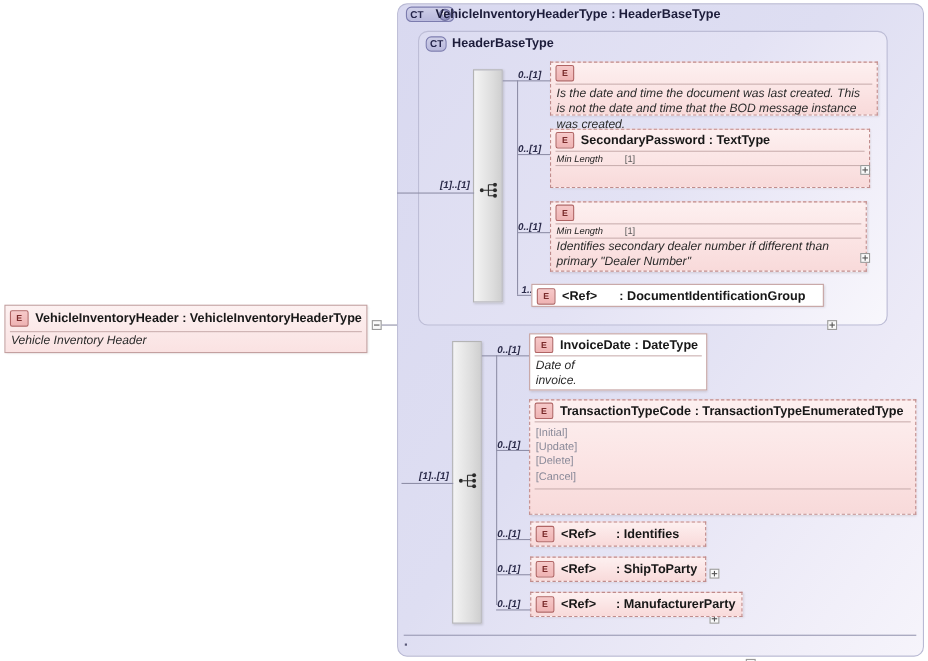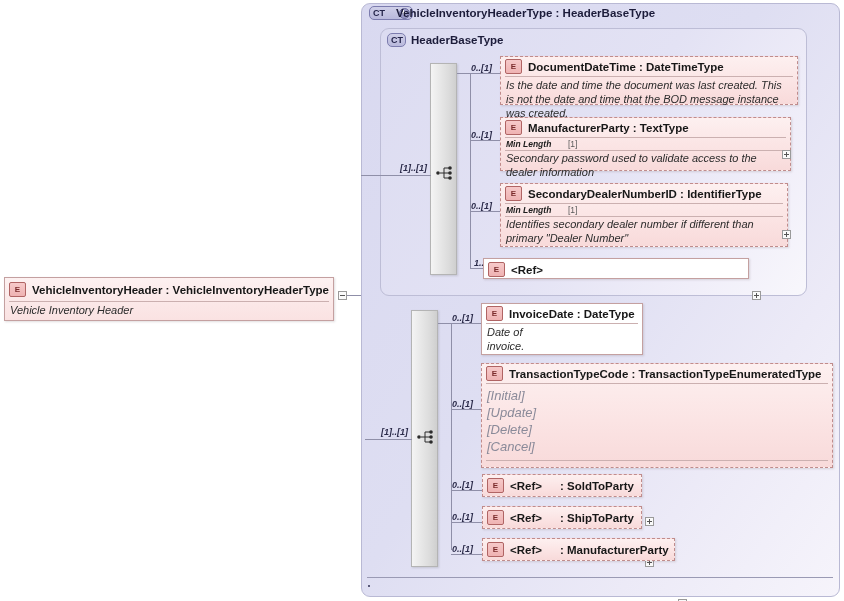--- a/index.html
+++ b/index.html
@@ -66,23 +66,23 @@
   }
   .el-name{font-size:11.5px;font-weight:bold;color:#171717;white-space:nowrap;}
   .el-sep{border-top:1px solid #cbb0b0;margin:0 4px;}
   .el-doc{
     font-size:11px;font-style:italic;color:#2b2b2b;
     padding:2px 5px 3px 5px;line-height:1.25;
   }
   .el-facet{
     display:flex;padding:1px 5px 1px 5px;font-size:8.5px;
   }
-  .facet-label{font-style:italic;font-weight:bold;color:#1d1d1d;min-width:62px;}
+  .facet-label{font-style:italic;font-weight:normal;color:#1d1d1d;min-width:62px;}
   .facet-val{color:#5a5a5a;font-style:normal;}
-  .enum-list{color:#8a8a99;font-size:13px;line-height:1.32;font-style:italic;}
+  .enum-list{color:#8a8a99;font-size:10px;line-height:1.32;}
 
   .ref-row{
     display:flex;align-items:center;gap:6px;padding:3px 10px 3px 4px;
   }
 
   
   .exp{
     width:9px;height:9px;border:1px solid #9a9a9a;background:#fafafa;
     position:relative;
   }
@@ -161,60 +161,58 @@
 
 <div class="abs ln ln-h" style="left:470px;top:211px;width:31px;"></div>
 <div class="abs card" style="left:471px;top:201px;">0..[1]</div>
 
 <div class="abs ln ln-h" style="left:470px;top:268px;width:13px;"></div>
 <div class="abs card" style="left:474px;top:258px;">1..1</div>
 
 <div class="abs el dashed" style="left:500px;top:56px;width:298px;height:49px;">
   <div class="el-head">
     <span class="e-badge">E</span>
-    <span class="el-name">DocumentDateTime : DateTimeType</span>
   </div>
   <div class="el-sep"></div>
   <div class="el-doc">Is the date and time the document was last created.  This is not the date and time that the BOD message instance was created.</div>
 </div>
 
 <div class="abs el dashed" style="left:500px;top:117px;width:291px;height:54px;">
   <div class="el-head">
     <span class="e-badge">E</span>
-    <span class="el-name">ManufacturerParty : TextType</span>
+    <span class="el-name">SecondaryPassword : TextType</span>
   </div>
   <div class="el-sep"></div>
   <div class="el-facet">
     <span class="facet-label">Min Length</span>
     <span class="facet-val">[1]</span>
   </div>
   <div class="el-sep"></div>
-  <div class="el-doc" style="padding-top:1px;">Secondary password used to validate access to the dealer information</div>
 </div>
 <div class="abs exp plus" style="left:782px;top:141px;"></div>
 
 <div class="abs el dashed" style="left:500px;top:183px;width:288px;height:64px;">
   <div class="el-head">
     <span class="e-badge">E</span>
-    <span class="el-name">SecondaryDealerNumberID : IdentifierType</span>
   </div>
   <div class="el-sep"></div>
   <div class="el-facet">
     <span class="facet-label">Min Length</span>
     <span class="facet-val">[1]</span>
   </div>
   <div class="el-sep"></div>
   <div class="el-doc" style="padding-top:1px;">Identifies secondary dealer number if different than primary "Dealer Number"</div>
 </div>
 <div class="abs exp plus" style="left:782px;top:212px;"></div>
 
 <div class="abs el solid" style="left:483px;top:258px;width:266px;height:21px;">
   <div class="ref-row">
     <span class="e-badge">E</span>
     <span class="el-name">&lt;Ref&gt;</span>
+    <span class="el-name" style="margin-left:14px;">: DocumentIdentificationGroup</span>
   </div>
 </div>
 <div class="abs exp plus" style="left:752px;top:264px;"></div>
 
 <div class="abs seq-bar" style="left:411px;top:310px;width:27px;height:257px;"></div>
 <div class="abs" style="left:417px;top:430px;">
   <svg width="18" height="14" viewBox="0 0 18 14">
     <circle cx="2" cy="7" r="1.8" fill="#2b2b2b"></circle>
     <path d="M4 7 H8 M8 2 V12 M8 2 H13 M8 7 H13 M8 12 H13" stroke="#2b2b2b" stroke-width="1" fill="none"></path>
     <circle cx="14" cy="2" r="1.8" fill="#2b2b2b"></circle>
@@ -266,21 +264,21 @@
       <span>[Cancel]</span>
     </span>
   </div>
   <div class="el-sep" style="margin-top:3px;"></div>
 </div>
 
 <div class="abs el dashed" style="left:482px;top:474px;width:160px;height:23px;">
   <div class="ref-row">
     <span class="e-badge">E</span>
     <span class="el-name">&lt;Ref&gt;</span>
-    <span class="el-name" style="margin-left:12px;">: SoldToParty</span>
+    <span class="el-name" style="margin-left:12px;">: Identifies</span>
   </div>
 </div>
 <div class="abs exp plus" style="left:645px;top:481px;"></div>
 
 <div class="abs el dashed" style="left:482px;top:506px;width:160px;height:23px;">
   <div class="ref-row">
     <span class="e-badge">E</span>
     <span class="el-name">&lt;Ref&gt;</span>
     <span class="el-name" style="margin-left:12px;">: ShipToParty</span>
   </div>

